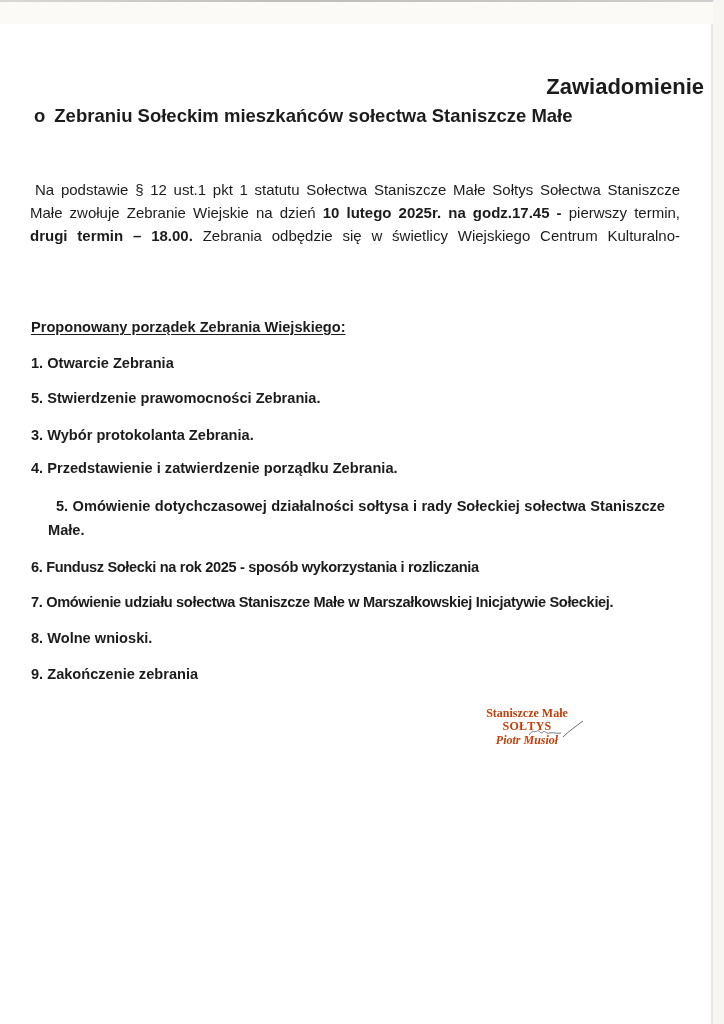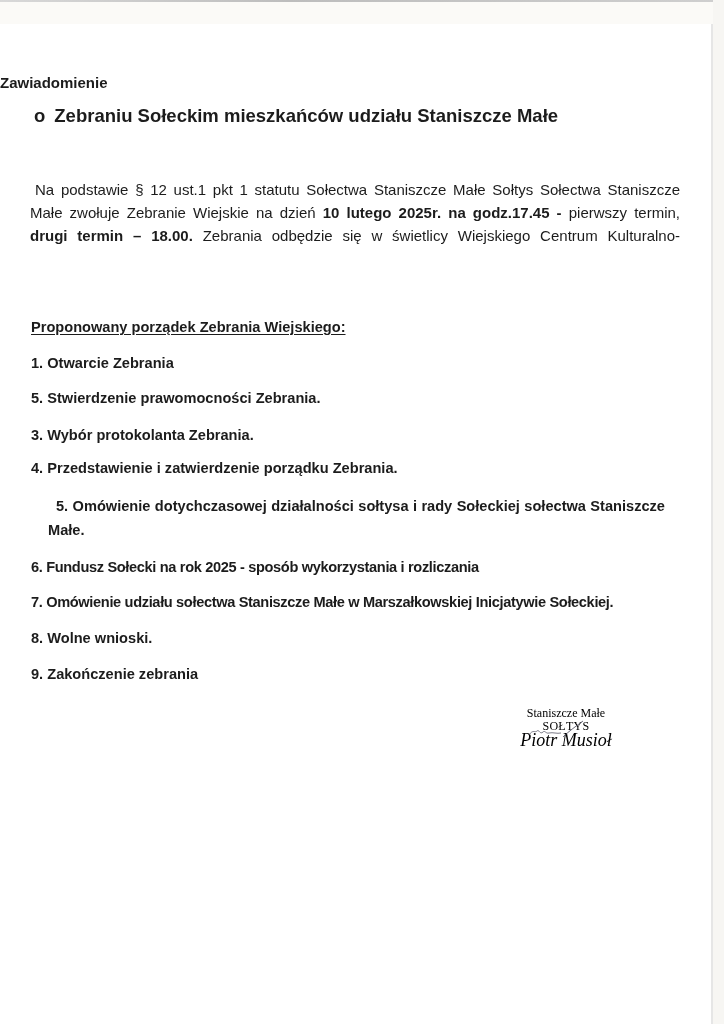--- a/index.html
+++ b/index.html
@@ -22,22 +22,22 @@
     position: absolute; top: 24px; left: 711px; width: 2px; height: 1000px;
     background: #e6e6e6;
   }
   .right-margin {
     position: absolute; top: 0; left: 713px; width: 11px; height: 1024px;
     background: #f7f6f3;
   }
   .page { position: absolute; left: 0; top: 0; width: 711px; height: 1024px; }
 
   .title {
-    position: absolute; left: 0; width: 704px; text-align: left;
-    font-weight: bold; font-size: 15px; top: 74px;
+    position: absolute; left: 0; width: 704px; text-align: right;
+    font-weight: bold; font-size: 22px; top: 74px;
   }
   .subtitle {
     position: absolute; left: 34px; top: 105px;
     font-weight: bold; font-size: 18.5px; white-space: nowrap;
   }
   .subtitle .o { margin-right: 9px; }
 
   .para {
     position: absolute; left: 30px; top: 178px; width: 650px;
     font-size: 15px; line-height: 23px; text-align: justify;
@@ -55,45 +55,45 @@
   .item {
     position: absolute; left: 31px; font-weight: bold; font-size: 14.6px;
     white-space: nowrap;
   }
   .item.wrap { width: 634px; white-space: normal; line-height: 24px; }
   .item.wrap .l1 { display: block; text-align: justify; text-align-last: justify; margin-left: 25px; }
   .item.wrap .l2 { display: block; padding-left: 17px; }
   .item.condensed { letter-spacing: -0.35px; text-align: center; }
 
   .stamp {
-    position: absolute; left: 511px; top: 707px; width: 110px;
+    position: absolute; left: 472px; top: 707px; width: 110px;
     text-align: center; font-family: "Liberation Serif", "DejaVu Serif", serif;
-    color: #000000; font-weight: normal; line-height: 13px;
+    color: #c2410c; font-weight: bold; line-height: 13px;
   }
   .stamp .s1 { font-size: 12px; display: block; }
   .stamp .s2 { font-size: 12px; display: block; letter-spacing: 0.3px; }
-  .stamp .s3 { font-size: 18px; display: block; font-style: italic; margin-top: 1px; }
+  .stamp .s3 { font-size: 12px; display: block; font-style: italic; margin-top: 1px; }
   .signature {
     position: absolute; left: 527px; top: 719px; width: 60px; height: 22px;
   }
 </style>
 </head>
 <body>
 
 <div class="top-edge"></div>
 <div class="top-band"></div>
 <div class="right-margin"></div>
 <div class="right-edge"></div>
 
 <div class="page">
 
   <div class="title">Zawiadomienie</div>
 
   <div class="subtitle">
-    <span class="o">o</span><span>Zebraniu Sołeckim mieszkańców udziału Staniszcze Małe</span>
+    <span class="o">o</span><span>Zebraniu Sołeckim mieszkańców sołectwa Staniszcze Małe</span>
   </div>
 
   <div class="para">
     <span class="line first">Na podstawie § 12 ust.1 pkt 1 statutu Sołectwa Staniszcze Małe Sołtys Sołectwa Staniszcze</span>
     <span class="line"><span>Małe zwołuje Zebranie Wiejskie na dzień </span><b>10 lutego 2025r. na godz.17.45 -</b><b style="font-weight:normal"> pierwszy termin,</b></span>
     <span class="line"><b>drugi termin – 18.00.</b><span> Zebrania odbędzie się w świetlicy Wiejskiego Centrum Kulturalno-</span></span>
   </div>
 
   <div class="agenda-header">Proponowany porządek Zebrania Wiejskiego:</div>
 

